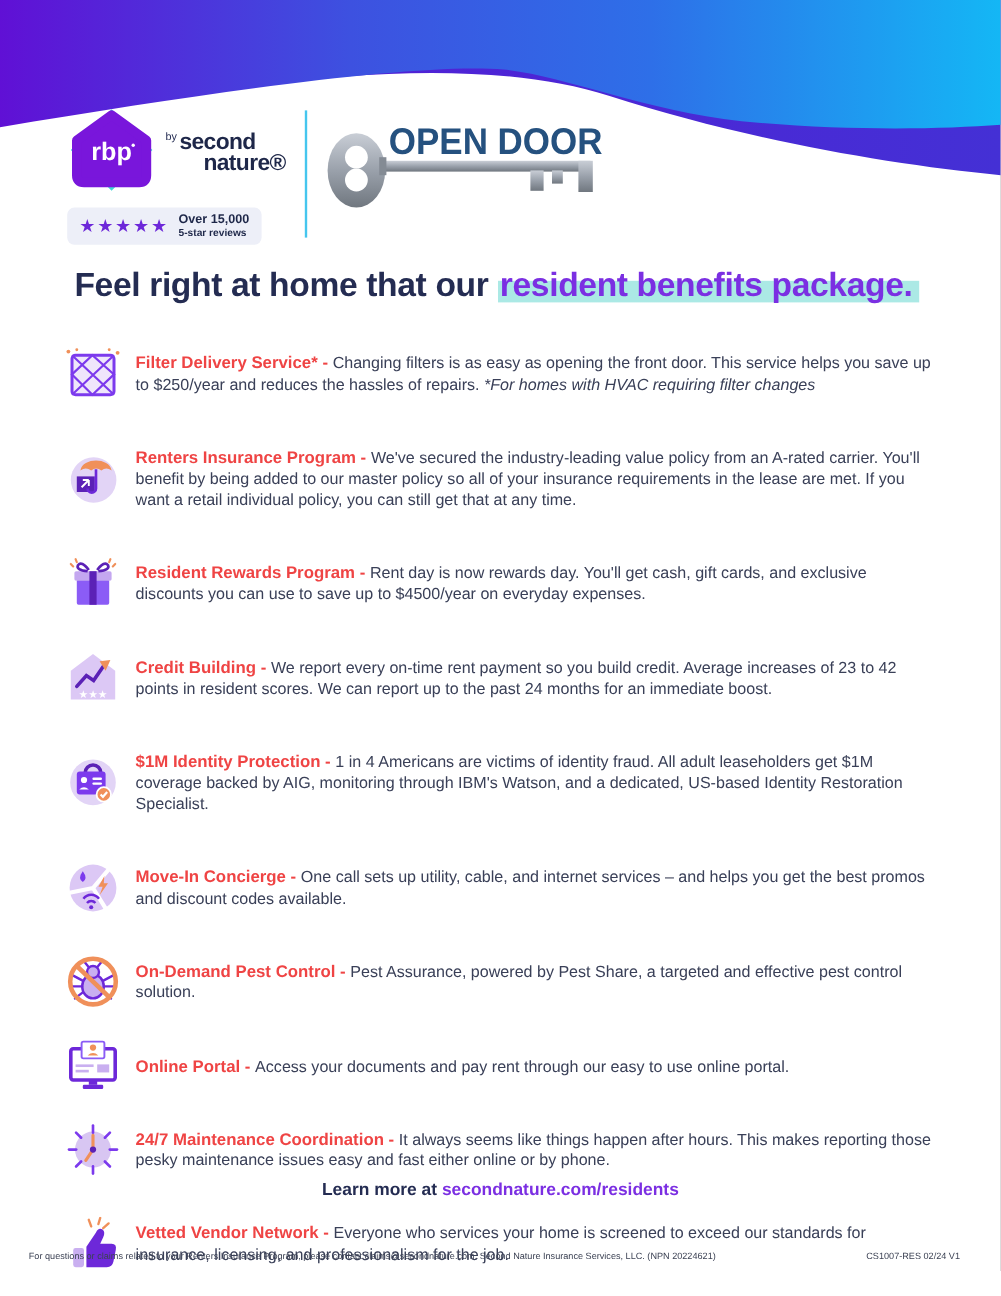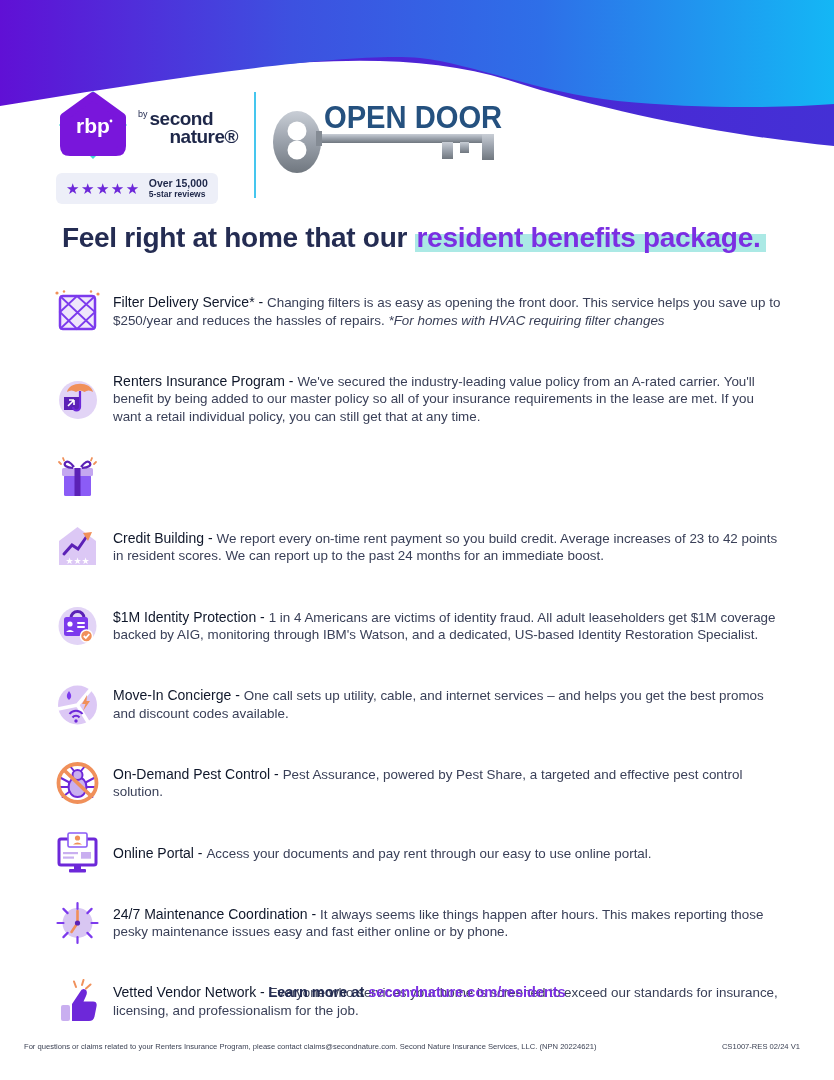--- a/index.html
+++ b/index.html
@@ -45,21 +45,21 @@
   .headline .hl{color:var(--accent);font-weight:800;
      background-image:linear-gradient(var(--highlight),var(--highlight));
      background-repeat:no-repeat;background-size:100% 55%;background-position:0 80%;
      padding:0 6px 2px 2px}
 
   
   .benefits{position:absolute;top:280px;left:55px;width:726px}
   .benefit{display:flex;align-items:center;gap:13px;margin-bottom:16px}
   .b-icon{width:45px;height:45px;flex:0 0 45px}
   .b-text{font-size:13.4px;line-height:1.3;color:var(--body)}
-  .b-title{font-size:14px;font-weight:400;color:#0f172a}
+  .b-title{font-size:14px;font-weight:700;color:#ef4444}
   .b-note{font-style:italic}
 
   
   .learn{position:absolute;top:984px;left:0;width:834px;text-align:center;
          font-size:14.5px;font-weight:600;color:var(--navy)}
   .learn .link{color:var(--accent);font-weight:800;cursor:pointer}
   .footnote{position:absolute;top:1042px;left:24px;font-size:7.6px;color:#3C4254}
   .doccode{position:absolute;top:1042px;right:34px;font-size:7.6px;color:#3C4254}
 </style>
 </head>
@@ -160,20 +160,21 @@
     </div>
 
     <div class="benefit">
       <svg class="b-icon" viewBox="0 0 45 45">
         <rect x="9" y="20" width="27" height="21" rx="1.5" fill="#8B5CF6"></rect>
         <rect x="7" y="13" width="31" height="8" rx="1.5" fill="#C4A7F0"></rect>
         <rect x="19.5" y="13" width="6" height="28" fill="#5B21B6"></rect>
         <path d="M19,12 q-6,-8 -9,-4 q-2,4 8,5 M26,12 q6,-8 9,-4 q2,4 -8,5" fill="none" stroke="#5B21B6" stroke-width="2.2"></path>
         <path d="M4,7 l2,2 M41,7 l-2,2 M8,3 l1,2.5 M37,3 l-1,2.5" stroke="var(--iorange,#F0905A)" stroke-width="1.8" stroke-linecap="round"></path>
       </svg>
+      <p class="b-text"><span class="b-title">Resident Rewards Program - </span><span>Rent day is now rewards day. You'll get cash, gift cards, and exclusive discounts you can use to save up to $4500/year on everyday expenses.</span></p>
     </div>
 
     <div class="benefit">
       <svg class="b-icon" viewBox="0 0 45 45">
         <path d="M22.5,3 L41,17 V41 H4 V17 Z" fill="var(--lav,#DCC8F5)"></path>
         <path d="M9,30 L17,21 L23,25 L32,12" fill="none" stroke="#5B21B6" stroke-width="3" stroke-linecap="round"></path>
         <polygon points="28,9 37,8 33,17" fill="var(--iorange,#F0905A)"></polygon>
         <text x="22.5" y="40" text-anchor="middle" font-size="9" fill="#fff">★★★</text>
       </svg>
       <p class="b-text"><span class="b-title">Credit Building - </span><span>We report every on-time rent payment so you build credit. Average increases of 23 to 42 points in resident scores. We can report up to the past 24 months for an immediate boost.</span></p>

